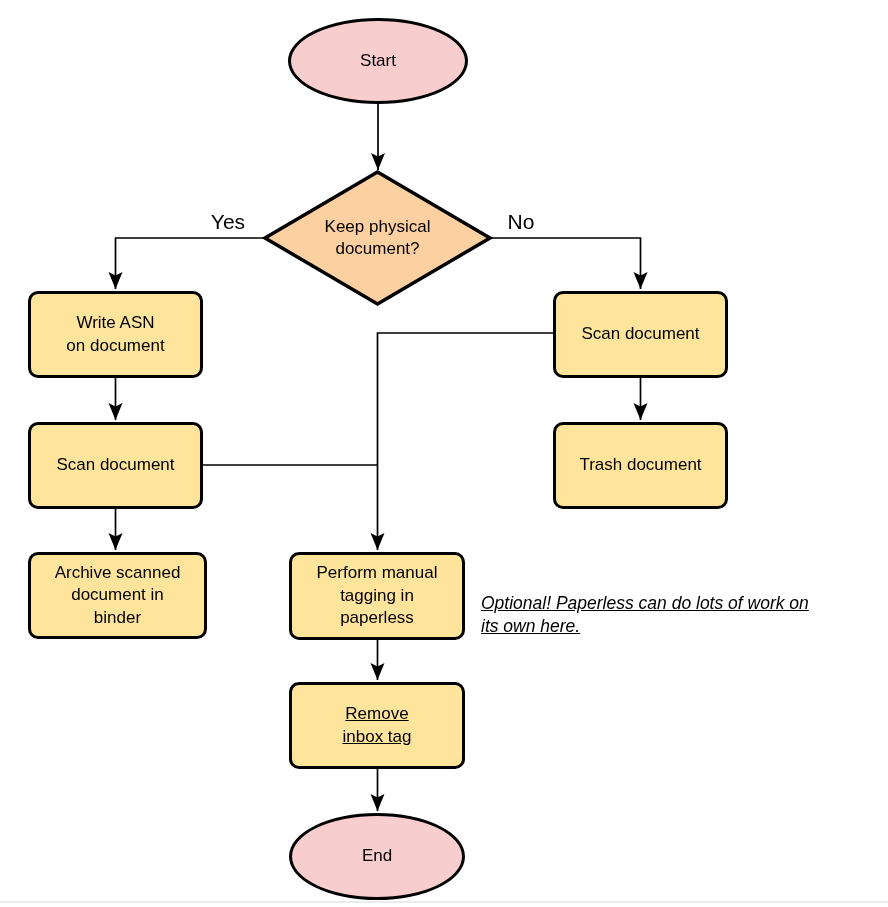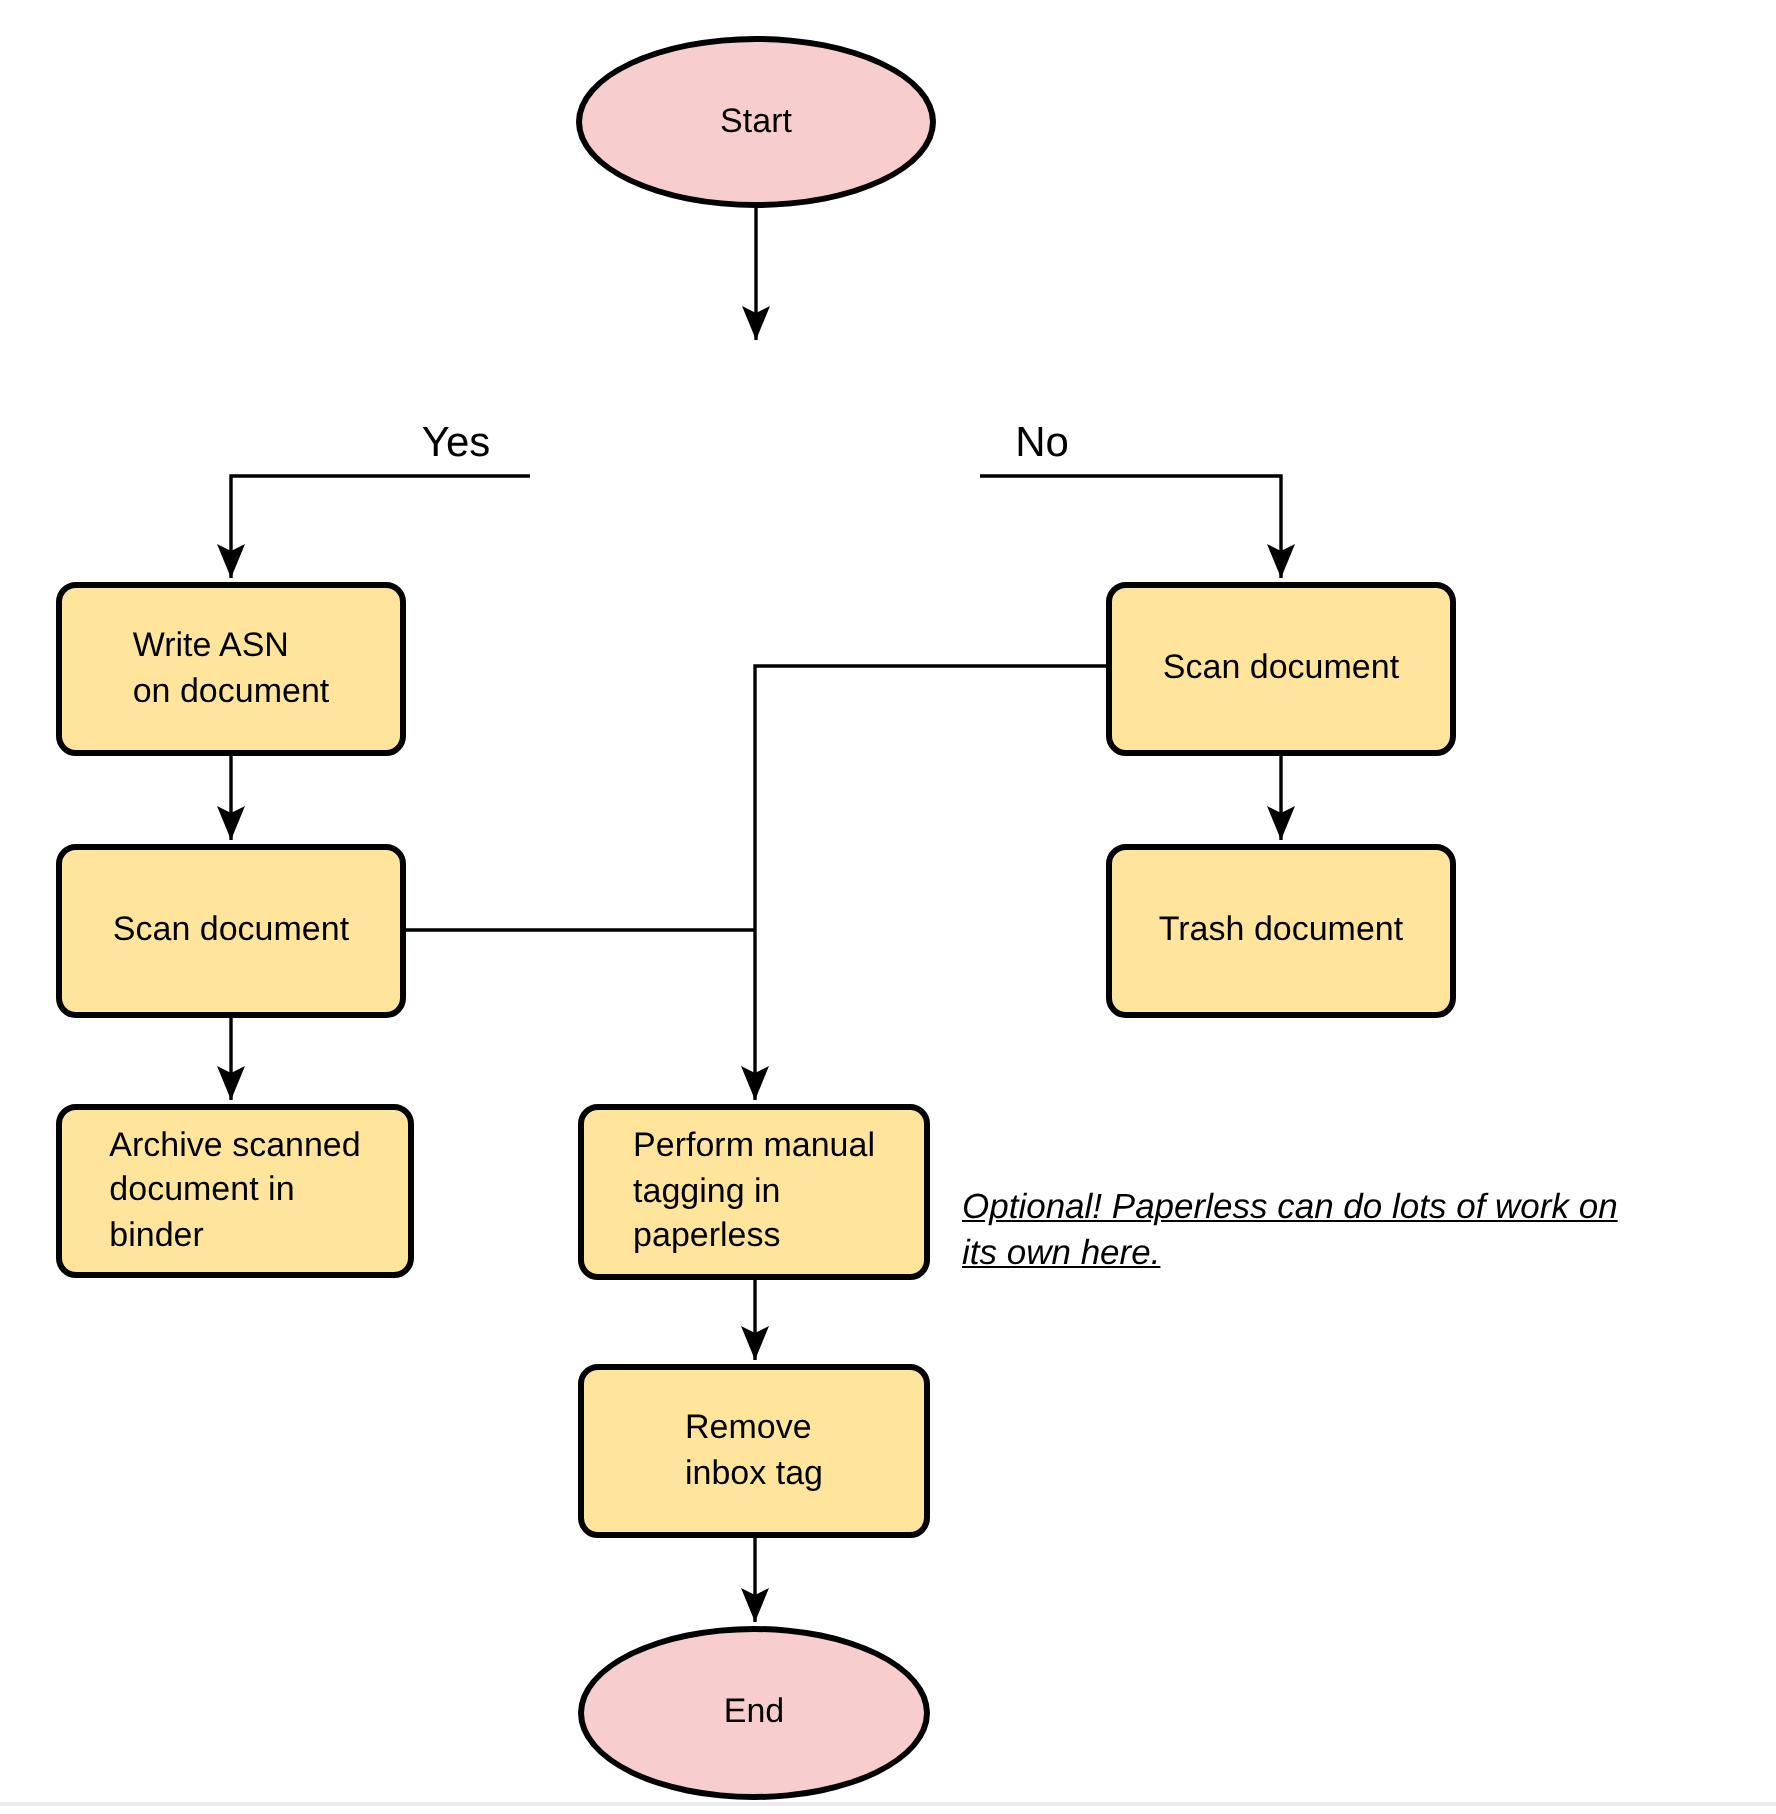--- a/index.html
+++ b/index.html
@@ -31,20 +31,21 @@
     position: absolute;
     display: flex;
     align-items: center;
     justify-content: center;
     box-sizing: border-box;
     font-size: 17px;
     line-height: 1.32;
   }
   .node-label {
     white-space: pre-line;
+    text-align: center;
     padding: 0 6px;
   }
   .process {
     background: #ffe59c;
     border: 3px solid #000000;
     border-radius: 10px;
   }
   .terminal {
     background: #f8cdce;
     border: 3.5px solid #000000;
@@ -112,20 +113,29 @@
     <polyline points="553,333 377.5,333 377.5,550" marker-end="url(#arrow)"></polyline>
     <polyline points="203,465 377.5,465"></polyline>
     <polyline points="377.5,640 377.5,680" marker-end="url(#arrow)"></polyline>
     <polyline points="377.5,769 377.5,811" marker-end="url(#arrow)"></polyline>
   </svg>
 
   <div class="node terminal" style="left:288px; top:18px; width:180px; height:86px;">
     <span class="node-label">Start</span>
   </div>
 
+  <div class="decision-wrap">
+    <svg width="241" height="148" viewBox="0 0 241 148">
+      <polygon points="120.5,8 233,74 120.5,140 8,74" stroke="#000000" stroke-width="3.5" fill="#fdd0a1"></polygon>
+    </svg>
+    <div class="decision-label">
+      <span class="node-label">Keep physical
+document?</span>
+    </div>
+  </div>
 
   <div class="edge-label" style="left:206px; top:210px;">Yes</div>
   <div class="edge-label" style="left:499px; top:210px;text-align:center;">No</div>
 
   <div class="node process" style="left:28px; top:291px; width:175px; height:87px;">
     <span class="node-label">Write ASN
 on document</span>
   </div>
 
   <div class="node process" style="left:28px; top:422px; width:175px; height:87px;">
@@ -148,21 +158,21 @@
 
   <div class="node process" style="left:289px; top:552px; width:176px; height:88px;">
     <span class="node-label">Perform manual
 tagging in
 paperless</span>
   </div>
 
   <div class="annotation">Optional! Paperless can do lots of work on
 its own here.</div>
 
-  <div class="node process" style="left:289px; top:682px; width:176px; height:87px;">
+  <div class="node process" style="left:289px; top:682px; width:176px; height:87px;text-decoration:underline;">
     <span class="node-label">Remove
 inbox tag</span>
   </div>
 
   <div class="node terminal" style="left:289px; top:813px; width:176px; height:87px;">
     <span class="node-label">End</span>
   </div>
 
   <div class="bottom-hairline"></div>
 

